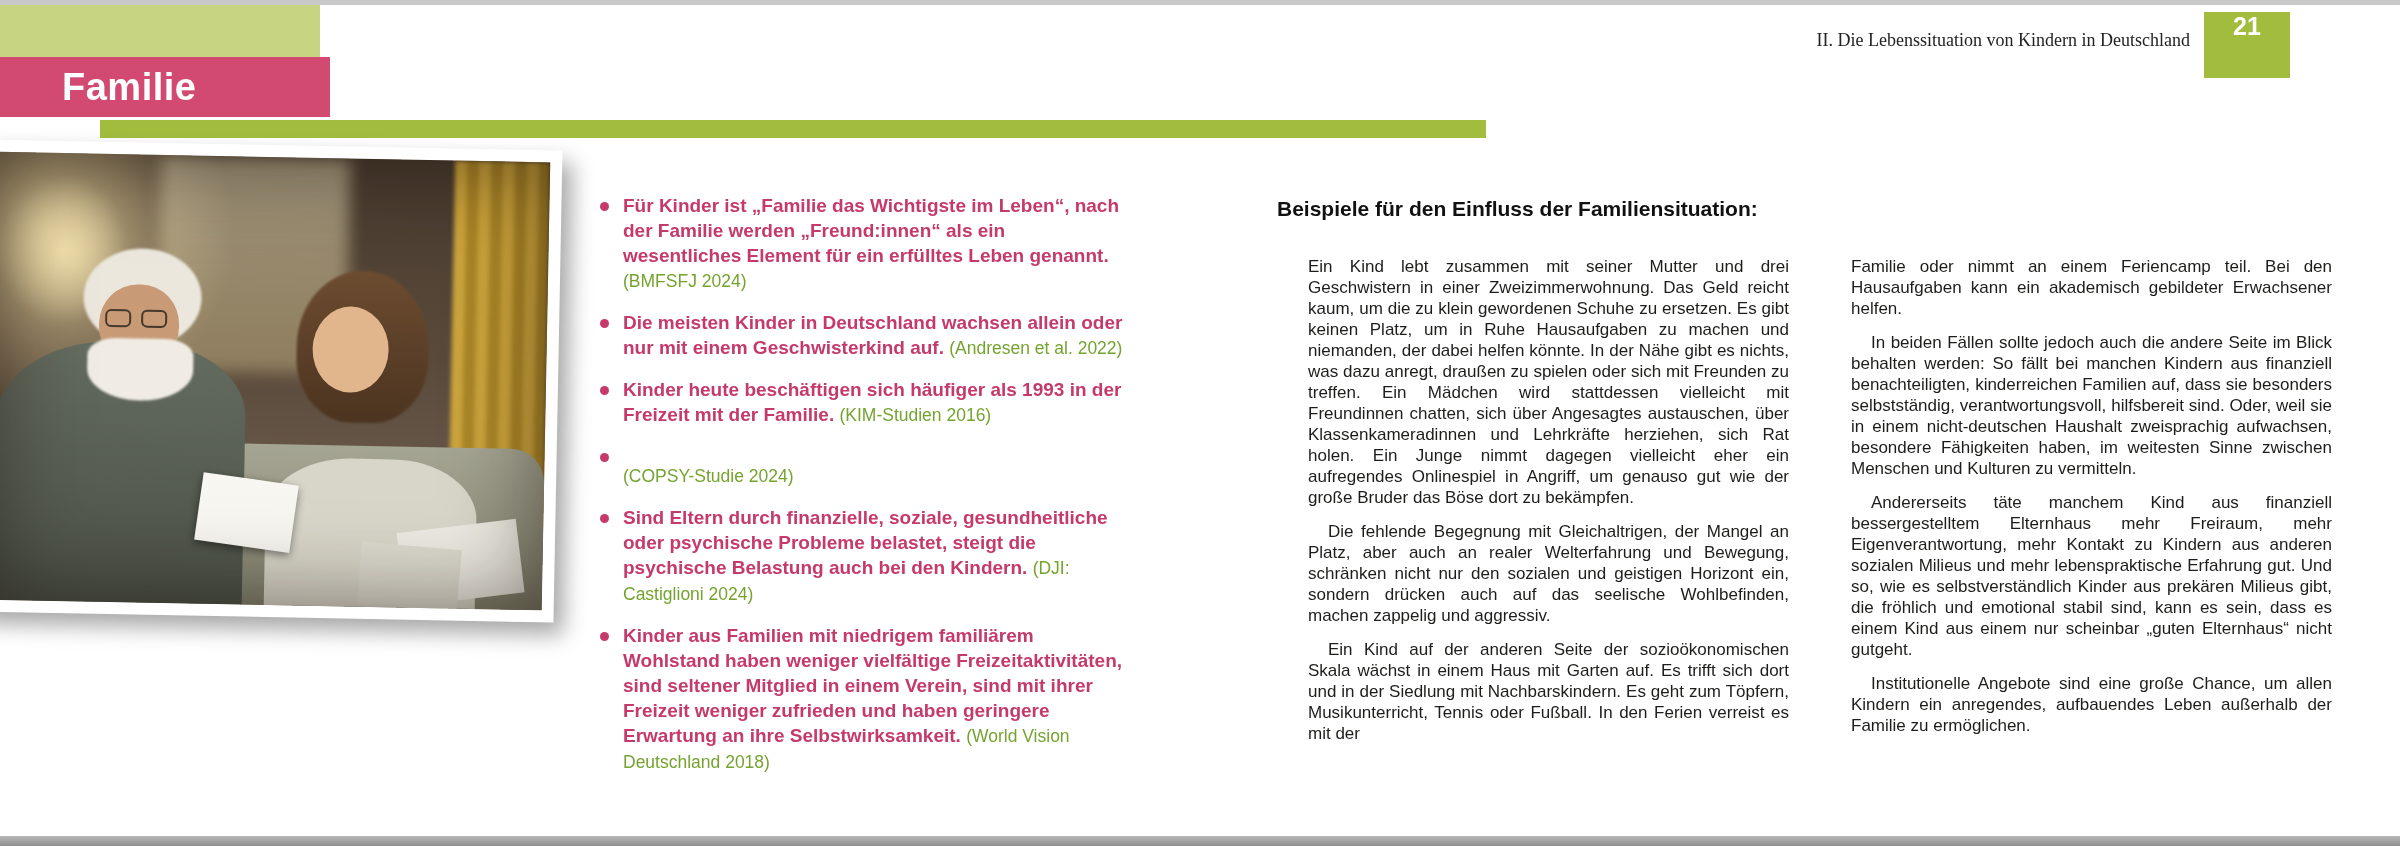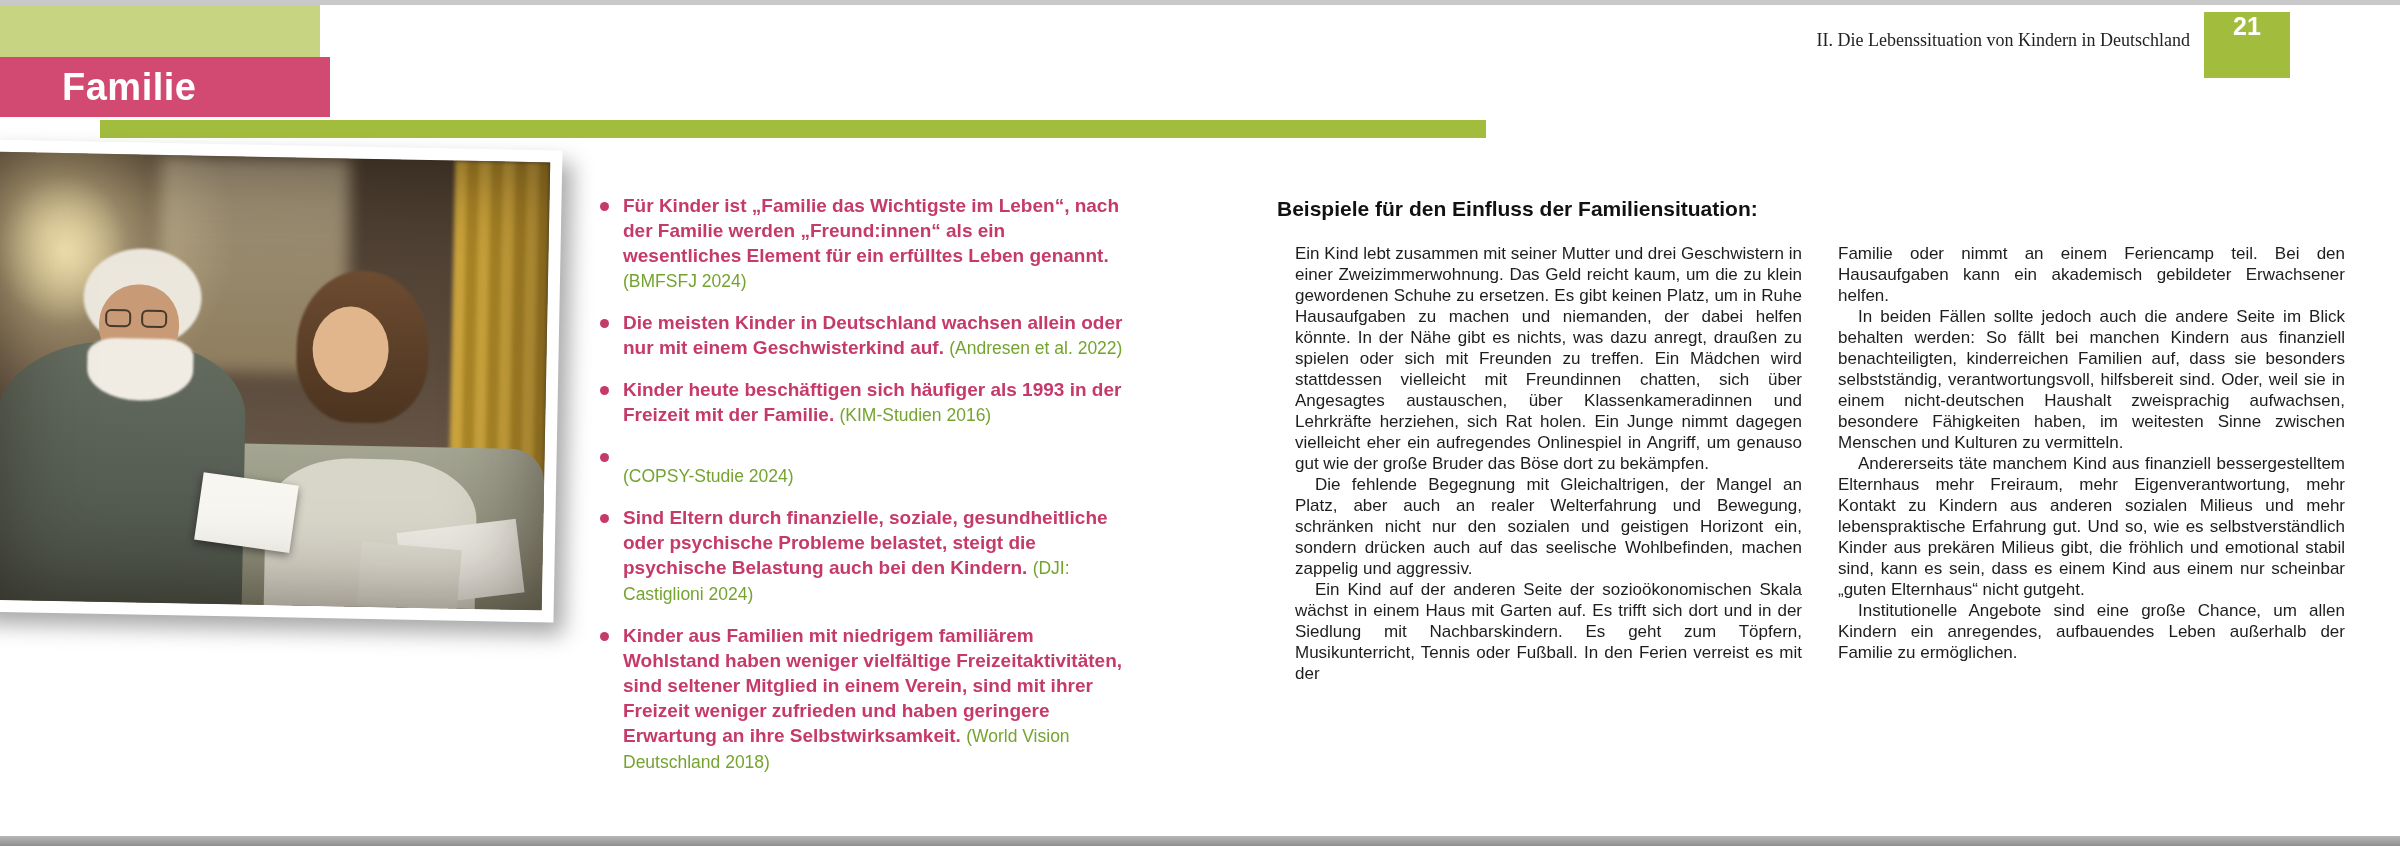--- a/index.html
+++ b/index.html
@@ -80,21 +80,21 @@
   
   .examples-heading {
     position: absolute; left: 1277px; top: 197px;
     font-size: 21px; font-weight: bold; color: #111111;
   }
   .examples-cols {
     position: absolute; left: 1295px; top: 243px; width: 1050px;
     display: flex; gap: 36px;
   }
   .ex-col { width: 507px; font-size: 17px; line-height: 21px; text-align: justify; hyphens: auto; }
-  .ex-col p { margin: 0; }
+  .ex-col p { margin: 13px; }
   .ex-col p.ind { text-indent: 20px; }
 </style>
 </head>
 <body>
 
 <div class="page">
 
   <div class="edge-top"></div>
   <div class="edge-bottom"></div>
 

